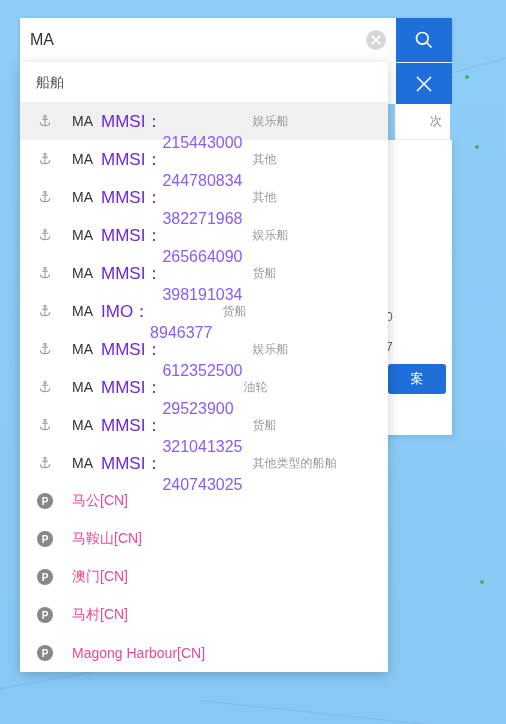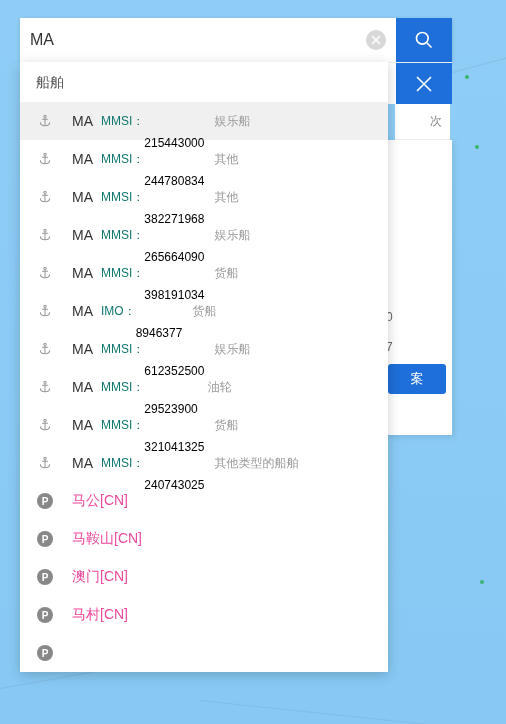--- a/index.html
+++ b/index.html
@@ -150,22 +150,22 @@
   font-size: 14px;
 }
 .result-row:hover, .result-row.active { background: #f0f0f0; }
 .row-icon {
   width: 18px; height: 18px;
   margin-right: 18px;
   flex-shrink: 0;
   display: flex; align-items: center; justify-content: center;
 }
 .row-name { color: #333; margin-right: 8px; }
-.row-idlabel { color: #0f766e; font-size: 12px; }
-.row-idnum { color: #000000; font-size: 12px; margin-right: 10px; margin-top: 44px; }
+.row-idlabel { color: #6d28d9; font-size: 17px; }
+.row-idnum { color: #8b5cf6; font-size: 16px; margin-right: 10px; margin-top: 44px; }
 .row-type { color: #999; font-size: 12px; }
 .row-port { color: #ec4899; }
 .port-icon {
   width: 16px; height: 16px; border-radius: 50%;
   background: #888;
   color: #fff;
   display: flex; align-items: center; justify-content: center;
   font-size: 10px; font-weight: bold;
 }
 </style>
@@ -383,14 +383,15 @@
     <div class="result-row">
     <span class="row-icon">
         <span class="port-icon">P</span>
       </span>
     <span class="row-port">马村[CN]</span>
   </div>
     <div class="result-row">
     <span class="row-icon">
         <span class="port-icon">P</span>
       </span>
+    <span class="row-port">Magong Harbour[CN]</span>
   </div>
   </div>
 
 </body></html>

